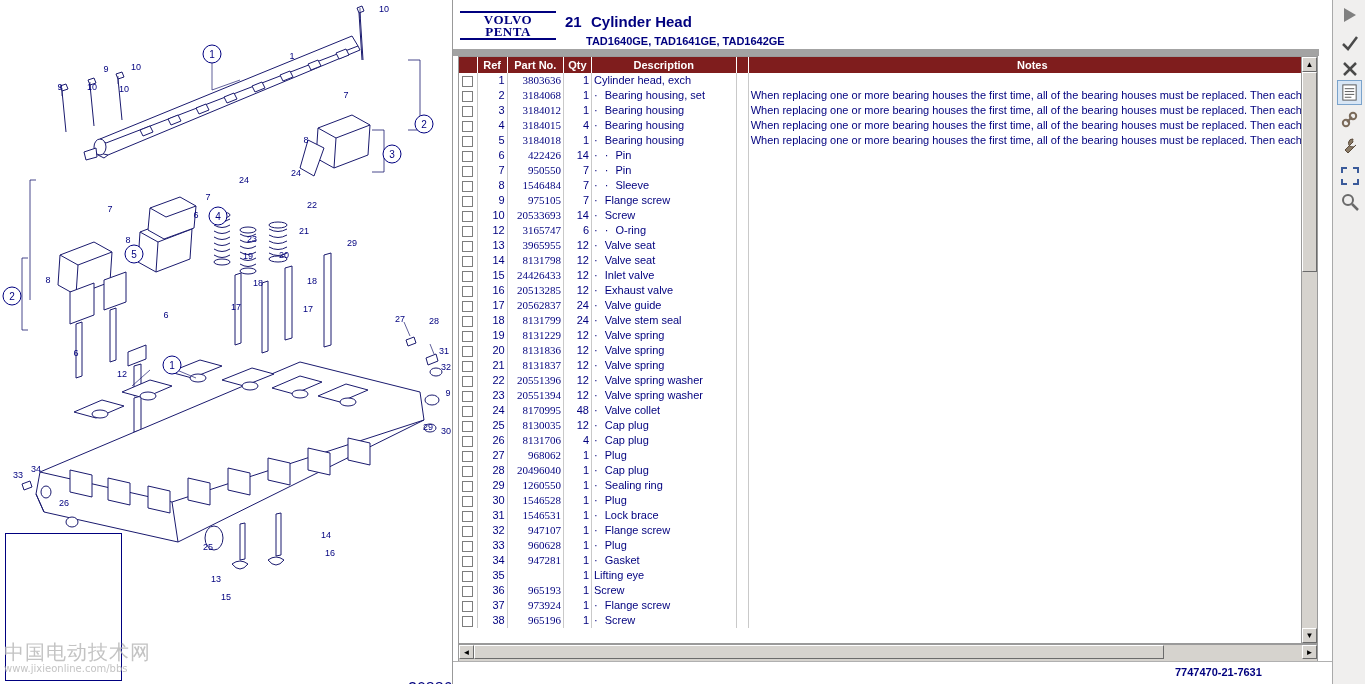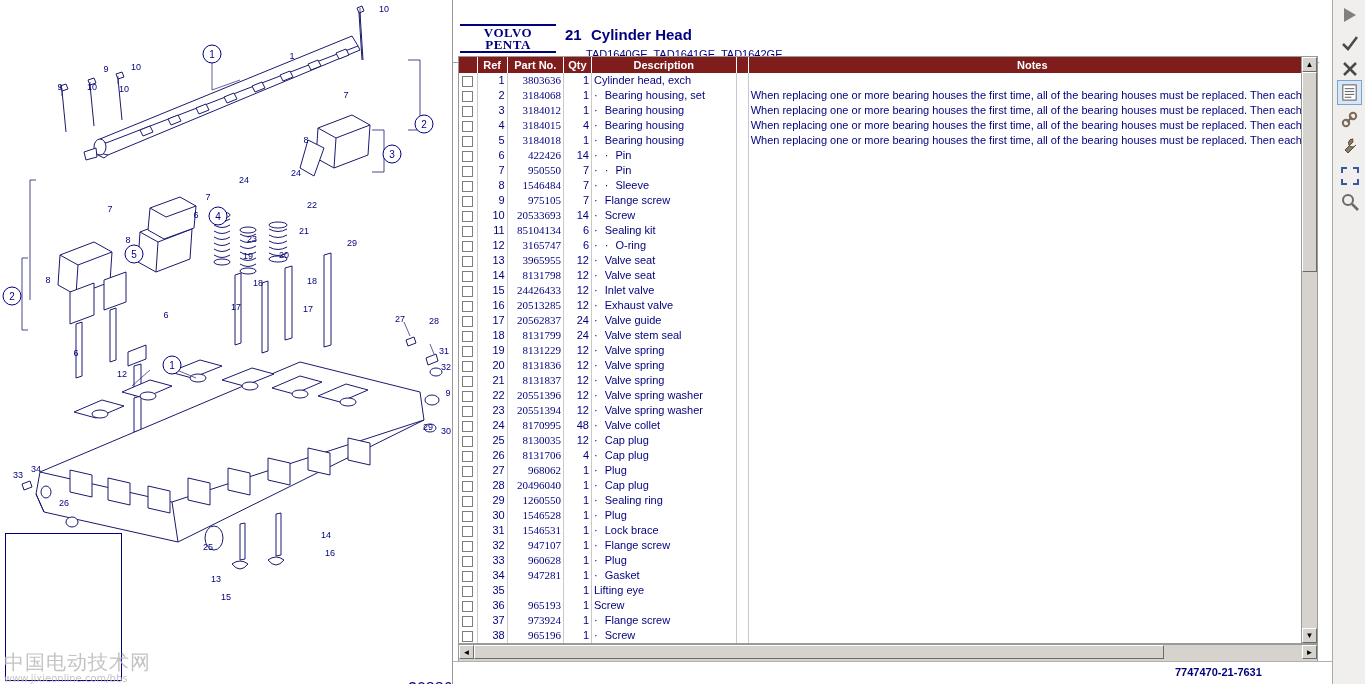--- a/index.html
+++ b/index.html
@@ -33,21 +33,21 @@
     position: absolute;
     left: 408px;
     top: 680px;
     font-size: 16px;
     color: #00007f;
     font-family: "Liberation Sans", sans-serif;
   }
   #watermark {
     position: absolute;
     left: 4px;
-    bottom: 0;
+    bottom: 10px;
     font-size: 20px;
     color: #b9b9b9;
     letter-spacing: 1px;
     font-family: "DejaVu Sans", sans-serif;
     opacity: .85;
     pointer-events: none;
   }
   #watermark .sub {
     display: block;
     font-size: 10px;
@@ -66,25 +66,25 @@
 
   
   #right-pane {
     position: absolute;
     left: 453px; top: 0;
     width: 1365px;
     height: 684px;
   }
   #header {
     position: absolute;
-    left: 0; top: 16px;
+    left: 0; top: 3px;
     width: 866px;
     height: 46px;
     background: #fff;
-    border-bottom: 1px solid #a3a3a3;
+    border-bottom: 7px solid #a3a3a3;
   }
   #logo {
     position: absolute;
     left: 7px; top: 8px;
     width: 96px;
     border-top: 2px solid #00007f;
     border-bottom: 2px solid #00007f;
     text-align: center;
     padding: 1px 0 0 0;
   }
@@ -108,21 +108,21 @@
     position: absolute;
     left: 138px; top: 10px;
     font-size: 15px;
     font-weight: bold;
     color: #00007f;
   }
   #subtitle {
     position: absolute;
     left: 133px; top: 32px;
     font-size: 11px;
-    font-weight: normal;
+    font-weight: bold;
     color: #00007f;
   }
 
   
   #table-wrap {
     position: absolute;
     left: 5px;
     top: 56px;
     width: 858px;
     height: 586px;
@@ -608,29 +608,20 @@
               <td class="chk"><span class="chkbox"></span></td>
               <td class="ref">10</td>
               <td class="part">20533693</td>
               <td class="qty">14</td>
               <td class="desc"><span class="bullets">· </span><span>Screw</span></td>
               <td></td>
               <td class="notes"></td>
             </tr>
             <tr>
               <td class="chk"><span class="chkbox"></span></td>
-              <td class="ref">11</td>
-              <td class="part">85104134</td>
-              <td class="qty">6</td>
-              <td class="desc"><span class="bullets">· </span><span>Sealing kit</span></td>
-              <td></td>
-              <td class="notes"></td>
-            </tr>
-            <tr>
-              <td class="chk"><span class="chkbox"></span></td>
               <td class="ref">12</td>
               <td class="part">3165747</td>
               <td class="qty">6</td>
               <td class="desc"><span class="bullets">· · </span><span>O-ring</span></td>
               <td></td>
               <td class="notes"></td>
             </tr>
             <tr>
               <td class="chk"><span class="chkbox"></span></td>
               <td class="ref">13</td>

